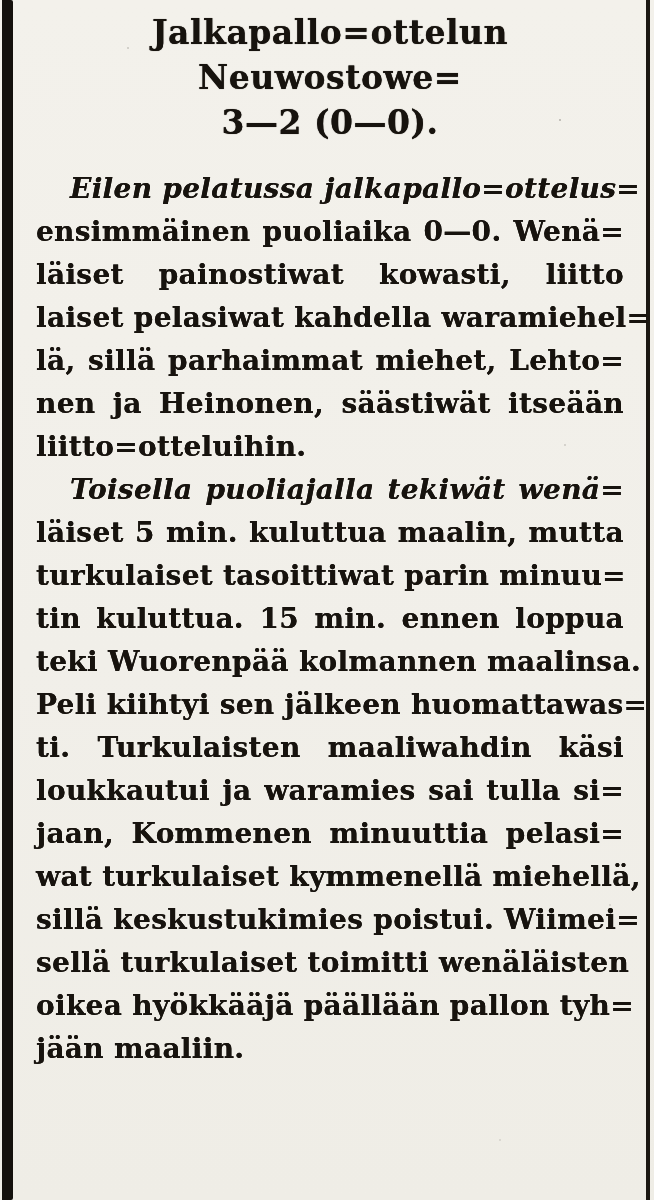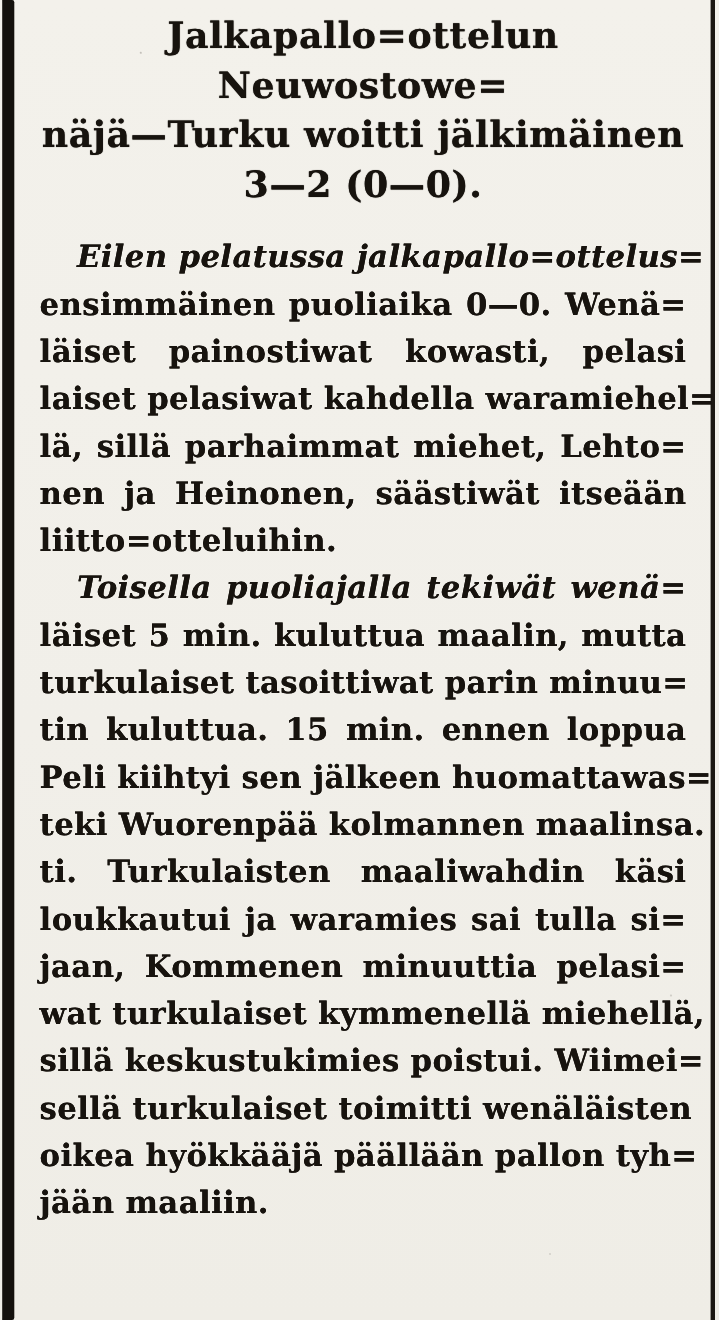--- a/index.html
+++ b/index.html
@@ -63,43 +63,42 @@
 <body>
 
 <div class="page">
   <div class="rule-left"></div>
   <div class="rule-right"></div>
 
   <div class="article">
 
     <div class="headline">
       <div>Jalkapallo=ottelun Neuwostowe=</div>
-      <div>näjä—Turku woitti jälkimäinen</div>
       <div>3—2 (0—0).</div>
     </div>
 
     <div class="body-text">
 
       <div>
         <div class="bl first">Eilen pelatussa jalkapallo=ottelus=</div>
         <div class="bl">ensimmäinen puoliaika 0—0. Wenä=</div>
-        <div class="bl">läiset painostiwat kowasti, pelasi</div>
+        <div class="bl">läiset painostiwat kowasti, liitto</div>
         <div class="bl">laiset pelasiwat kahdella waramiehel=</div>
         <div class="bl">lä, sillä parhaimmat miehet, Lehto=</div>
         <div class="bl">nen ja Heinonen, säästiwät itseään</div>
         <div class="bl last">liitto=otteluihin.</div>
       </div>
 
       <div>
         <div class="bl first">Toisella puoliajalla tekiwät wenä=</div>
         <div class="bl">läiset 5 min. kuluttua maalin, mutta</div>
         <div class="bl">turkulaiset tasoittiwat parin minuu=</div>
         <div class="bl">tin kuluttua. 15 min. ennen loppua</div>
+        <div class="bl">teki Wuorenpää kolmannen maalinsa.</div>
         <div class="bl">Peli kiihtyi sen jälkeen huomattawas=</div>
-        <div class="bl">teki Wuorenpää kolmannen maalinsa.</div>
         <div class="bl">ti. Turkulaisten maaliwahdin käsi</div>
         <div class="bl">loukkautui ja waramies sai tulla si=</div>
         <div class="bl">jaan, Kommenen minuuttia pelasi=</div>
         <div class="bl">wat turkulaiset kymmenellä miehellä,</div>
         <div class="bl">sillä keskustukimies poistui. Wiimei=</div>
         <div class="bl">sellä turkulaiset toimitti wenäläisten</div>
         <div class="bl">oikea hyökkääjä päällään pallon tyh=</div>
         <div class="bl last">jään maaliin.</div>
       </div>
 

